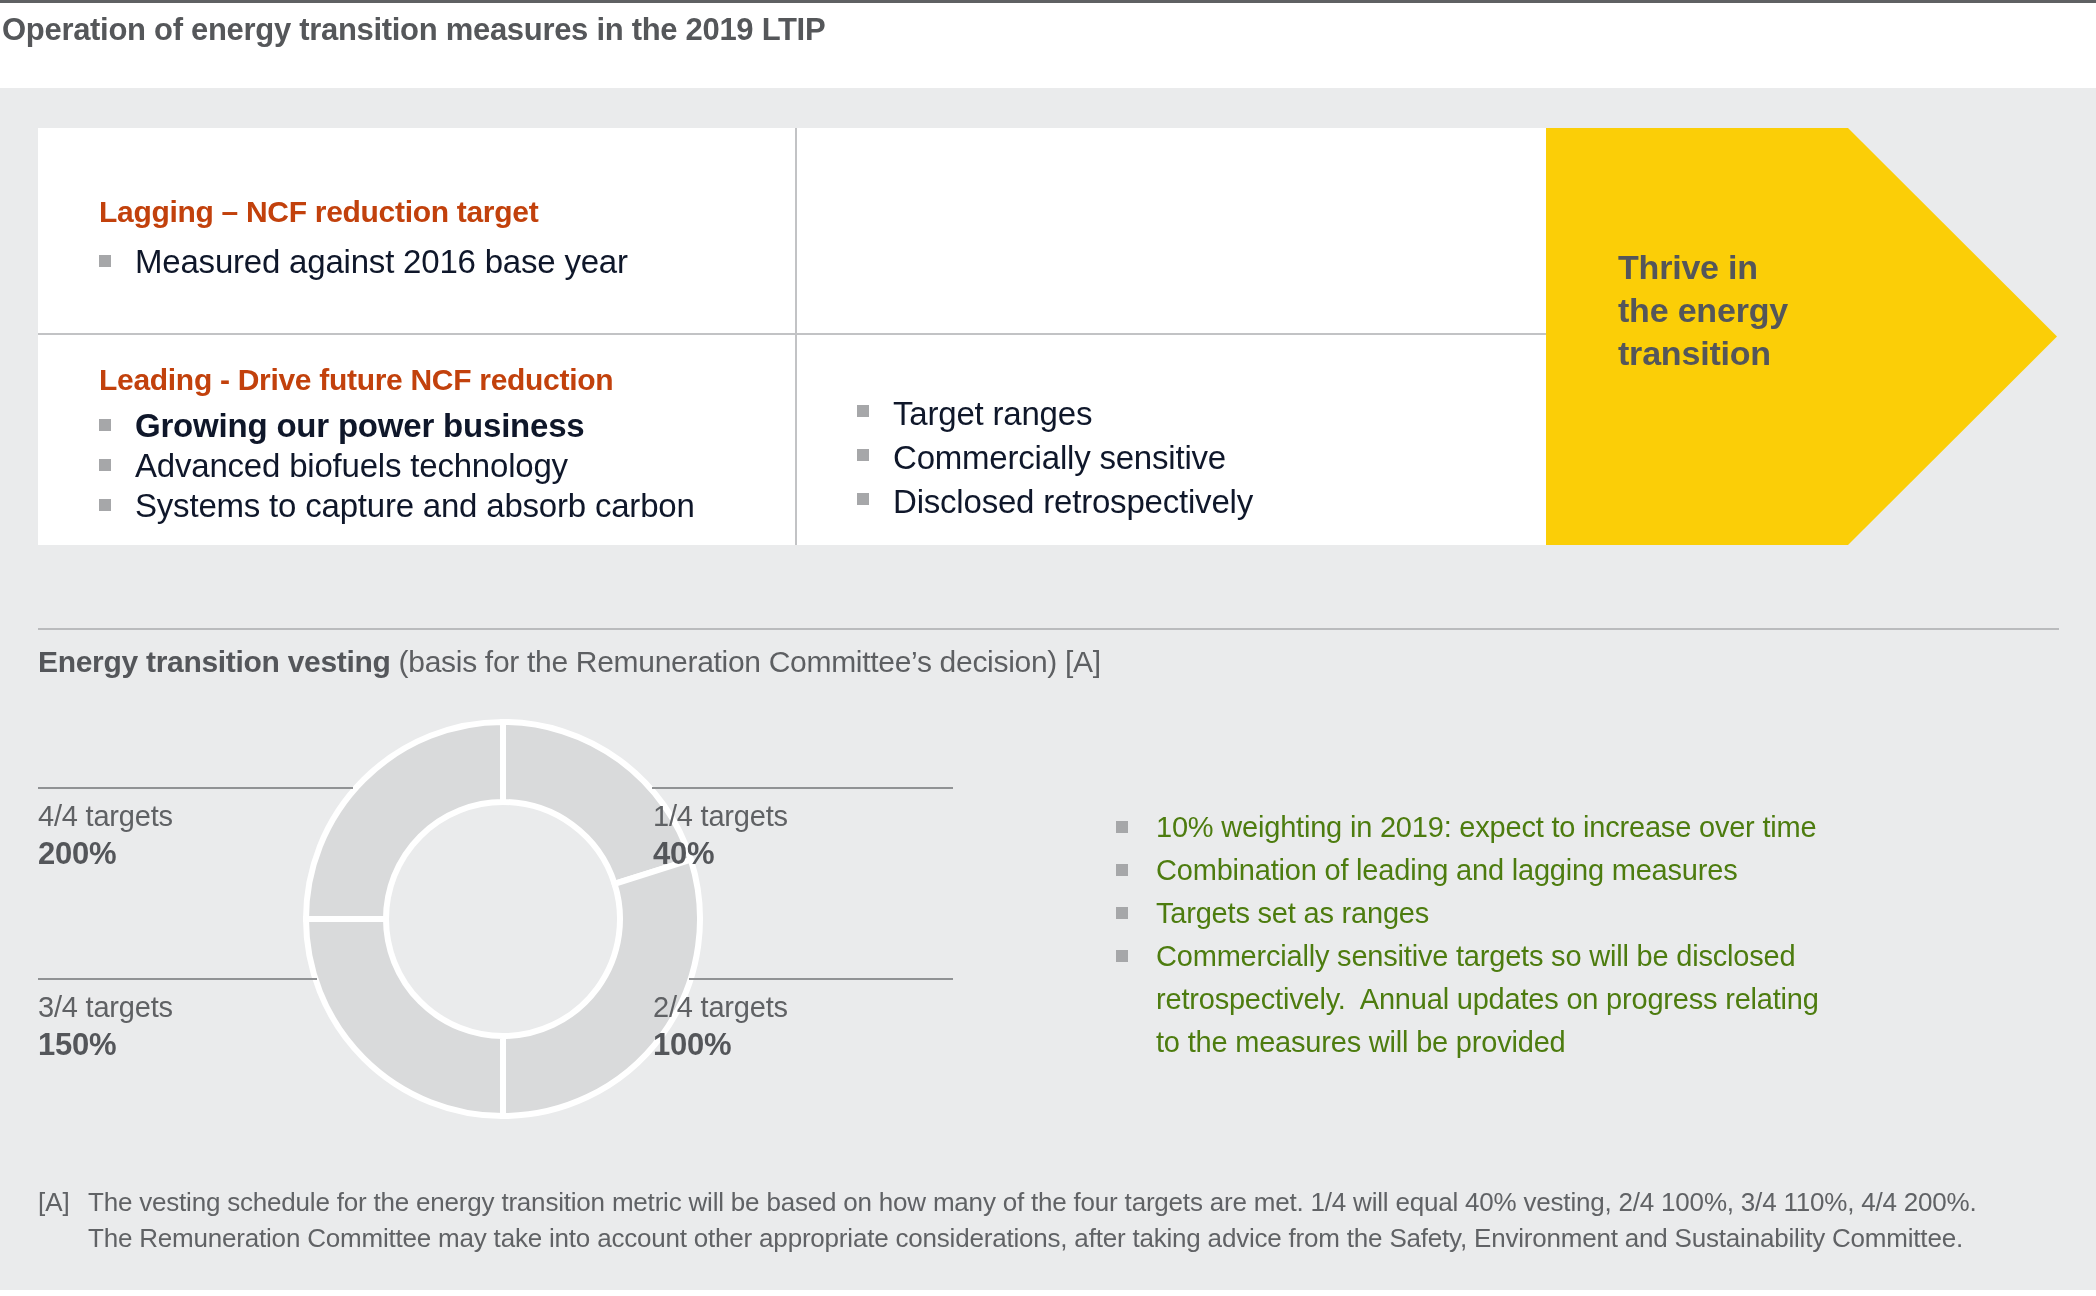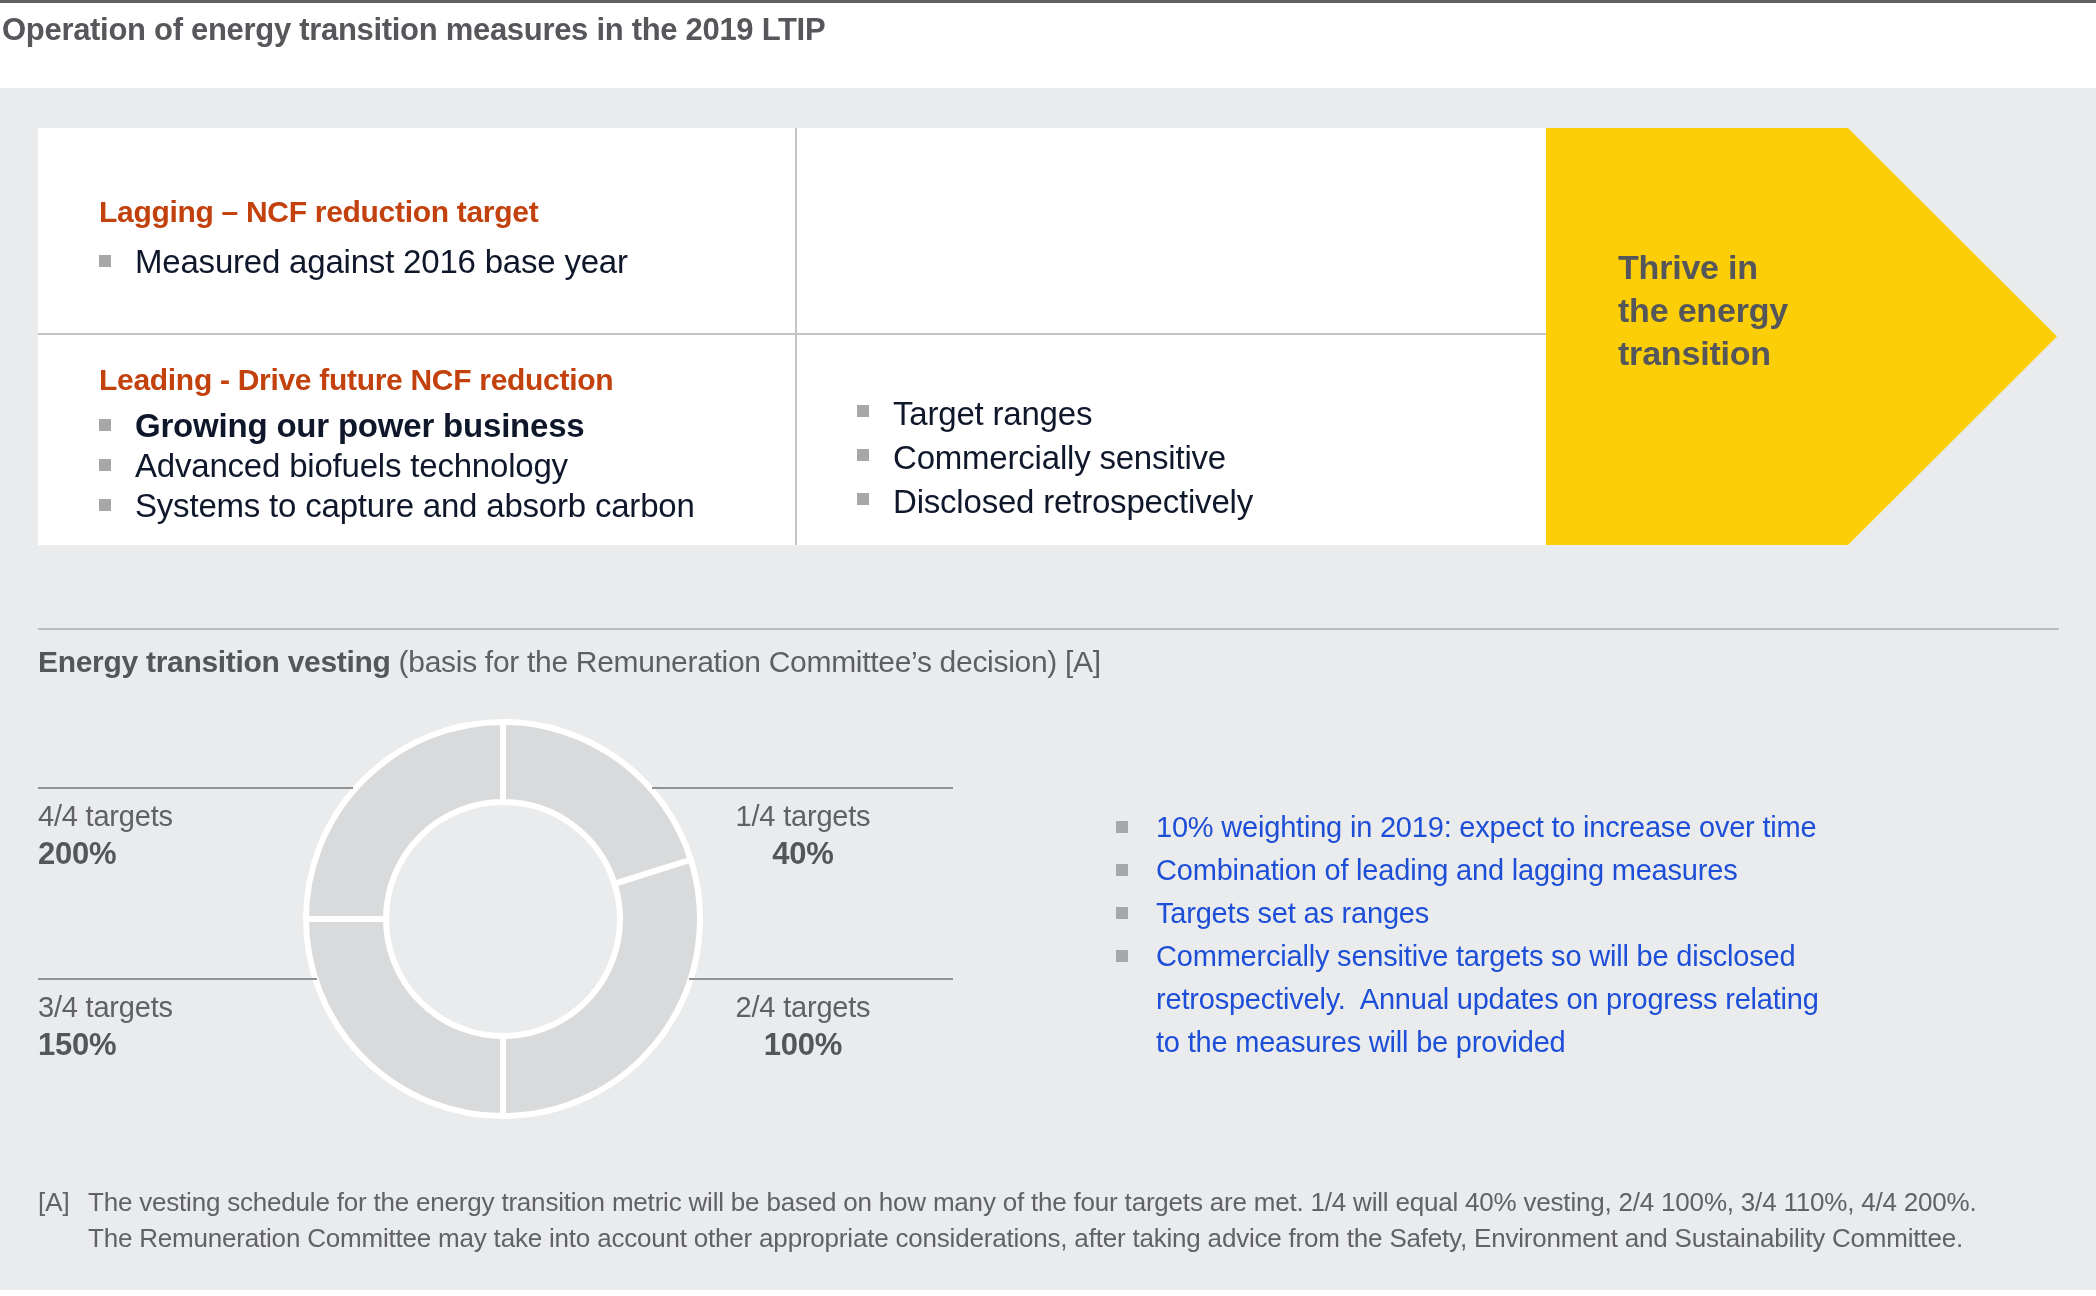--- a/index.html
+++ b/index.html
@@ -17,24 +17,24 @@
   .brow2{display:flex;align-items:flex-start;line-height:44px;height:44px;}
   .sq{width:12px;height:12px;background:#a6a7a9;flex:0 0 12px;margin-right:24px;margin-top:13px;}
   .btxt{font-size:33px;color:#0f172a;letter-spacing:-0.2px;white-space:pre;}
   .arrowtext{left:1618px;top:246px;font-size:34px;font-weight:bold;line-height:43px;color:#54565a;letter-spacing:-0.2px;}
   .rule2{left:38px;top:628px;width:2021px;height:2px;background:#babbbd;}
   .secthead{left:38px;top:645px;font-size:30px;letter-spacing:-0.3px;color:#5d5f62;}
   .secthead b{color:#54565a;}
   .lline{height:2px;background:#909294;}
   .dlabel{font-size:29px;color:#5f6164;line-height:36px;letter-spacing:-0.2px;}
   .dvalue{font-size:31px;font-weight:bold;color:#54565a;line-height:40px;letter-spacing:-0.2px;}
-  .lab-r{text-align:center;width:300px;}
+  .lab-r{text-align:left;width:300px;}
   .keypoints{left:1116px;top:806px;width:820px;}
   .kprow{display:flex;align-items:flex-start;}
-  .kptxt{font-size:29px;color:#1d4ed8;line-height:43px;letter-spacing:-0.2px;}
+  .kptxt{font-size:29px;color:#4d7c0f;line-height:43px;letter-spacing:-0.2px;}
   .kptxt div{white-space:pre;}
   .footnote-marker{left:38px;top:1184px;font-size:26px;color:#606265;line-height:36px;}
   .footnote{left:88px;top:1184px;font-size:26px;color:#606265;line-height:36px;letter-spacing:-0.2px;}
   .footnote div{white-space:pre;}
 </style>
 </head>
 <body>
 
 <div class="page">
 

